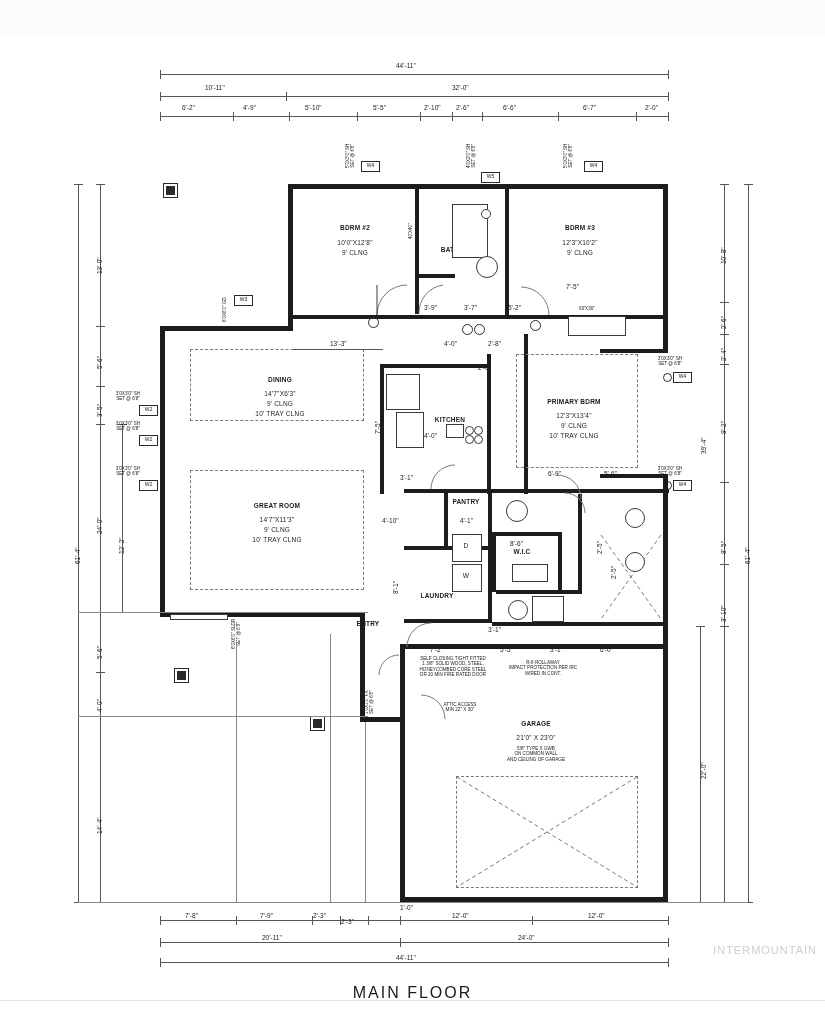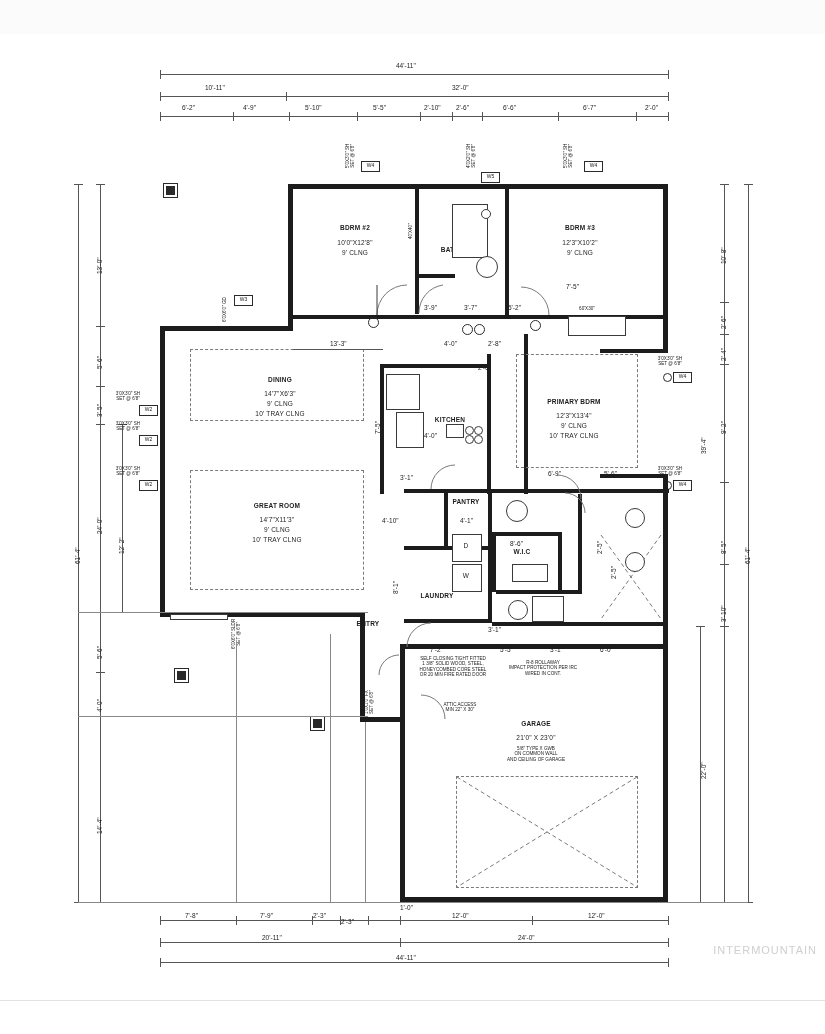--- a/index.html
+++ b/index.html
@@ -390,19 +390,20 @@
   <div class="ln v thin" style="left:400px;top:904px;height:9px;"></div>
   <div class="ln v thin" style="left:668px;top:904px;height:9px;"></div>
   <div class="dim" style="left:262px;top:900px;">20'-11"</div>
   <div class="dim" style="left:518px;top:900px;">24'-0"</div>
 
   <div class="ln h thin" style="left:160px;top:928px;width:508px;"></div>
   <div class="ln v thin" style="left:160px;top:924px;height:9px;"></div>
   <div class="ln v thin" style="left:668px;top:924px;height:9px;"></div>
   <div class="dim" style="left:396px;top:920px;">44'-11"</div>
 
+  <div class="title t1" style="top:950px;">MAIN FLOOR</div>
   <div class="ln h" style="left:340px;top:972px;width:146px;height:1px;"></div>
   <div class="title t2" style="top:976px;">SCALE= ¼"=1'-0"</div>
 
   <div class="wm">INTERMOUNTAIN</div>
 </div>
 
 <div class="footline"></div>
 
 </body></html>

